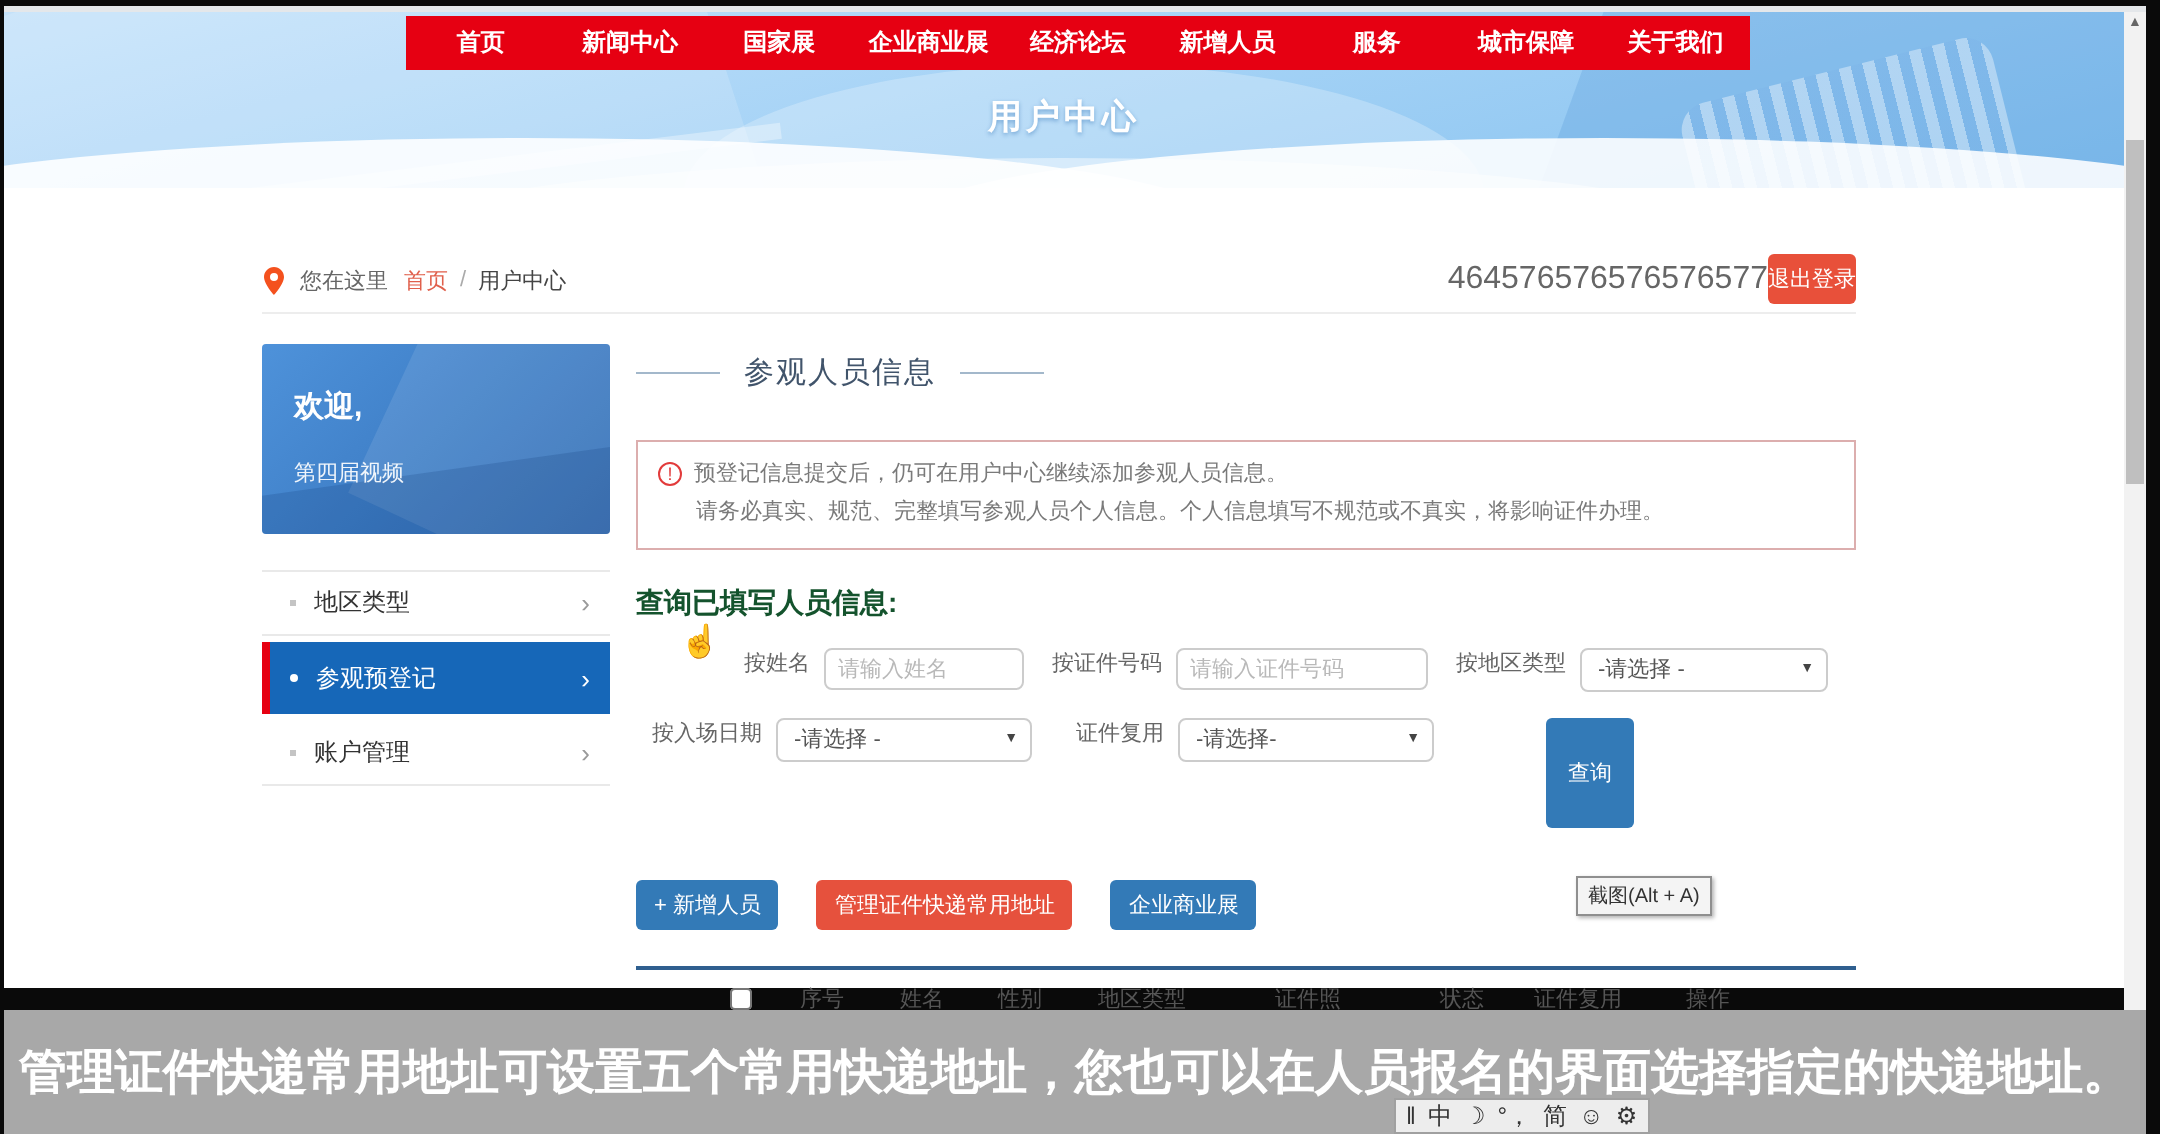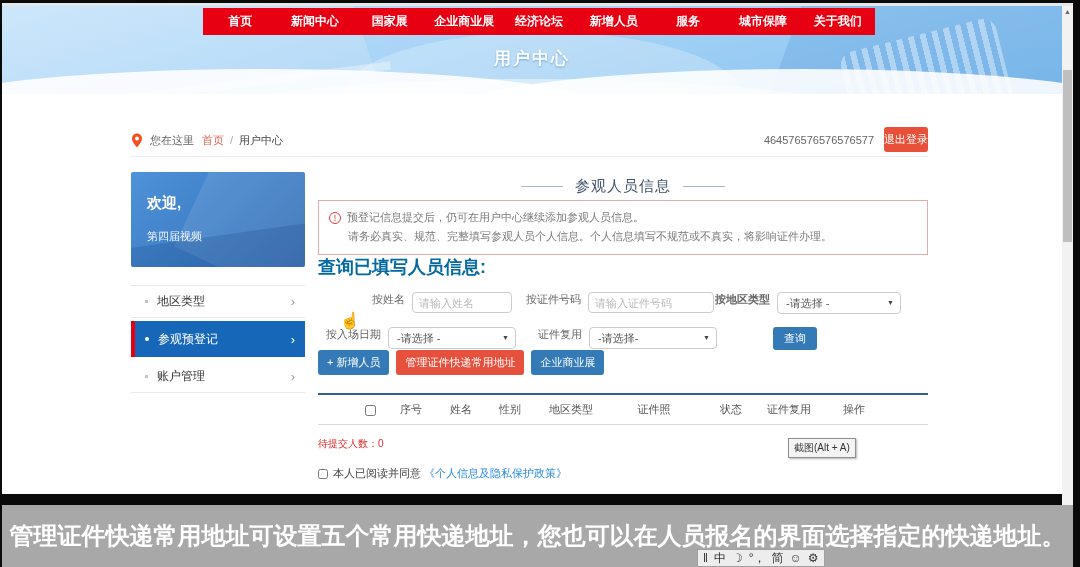--- a/index.html
+++ b/index.html
@@ -45,21 +45,21 @@
 
   .breadcrumb { position:absolute; left:129px; top:36px; height:20px; display:flex; align-items:center; font-size:11px; }
   .pin { width:12px; height:15px; margin-right:7px; }
   .bc-here { color:#666; margin-right:8px; }
   .bc-home { color:#e0604c; margin-right:6px; cursor:pointer; }
   .bc-sep  { color:#aaa; margin-right:6px; }
   .bc-cur  { color:#444; }
   .bc-line { position:absolute; left:129px; top:62px; width:797px; height:1px; background:#ededed; }
 
   .account { position:absolute; right:134px; top:33px; display:flex; align-items:center; }
-  .user-number { font-size:11px; color:#666; margin-right:10px; }
+  .user-number { font-size:16px; color:#666; }
   .logout-btn { background:#e8503a; color:#fff; font-size:11px; border:none; border-radius:3px;
                 padding:5px 0; cursor:pointer; }
 
   
   .sidebar { position:absolute; left:129px; top:78px; width:174px; }
   .welcome { height:95px; border-radius:2px; position:relative; overflow:hidden;
              background:linear-gradient(135deg,#4e92da 0%,#306cb4 100%); padding:22px 0 0 16px; }
   .welcome .wd1 { position:absolute; right:-30px; top:-20px; width:140px; height:130px;
                   background:rgba(255,255,255,.10); transform:rotate(25deg); }
   .welcome .wd2 { position:absolute; left:-20px; bottom:-40px; width:200px; height:70px;
@@ -74,49 +74,49 @@
   .side-item:first-of-type { border-top:1px solid #e9e9e9; }
   .bullet { width:3px; height:3px; background:#c4c4c4; margin-right:9px; flex:none; }
   .chev { margin-left:auto; color:#9a9a9a; font-size:13px; }
   .side-item.active { background:#1667b8; color:#fff; border-left:4px solid #e60012;
                       border-bottom:none; height:36px; padding-left:10px; }
   .side-item.active .bullet { background:#fff; border-radius:50%; width:4px; height:4px; }
   .side-item.active .chev { color:#fff; }
 
   
   .main { position:absolute; left:316px; top:78px; width:610px; }
-  .main-title-row { display:flex; align-items:center; justify-content:center; gap:12px; margin-top:5px; }
+  .main-title-row { display:flex; align-items:center; gap:12px; margin-top:5px; }
   .main-title { font-size:15px; color:#41546b; letter-spacing:1px; }
   .tline { width:42px; height:1px; background:#a3b8cb; }
 
-  .notice { margin-top:4px; border:1px solid #dcaeae; padding:7px 12px 8px 10px;
+  .notice { margin-top:24px; border:1px solid #dcaeae; padding:7px 12px 8px 10px;
             font-size:11px; color:#7a7a7a; line-height:19px; background:#fff; }
   .notice-ico { display:inline-block; width:12px; height:12px; border:1px solid #e23b3b; border-radius:50%;
                 color:#e23b3b; text-align:center; line-height:11px; font-size:9px; margin-right:6px; }
   .notice-l2 { padding-left:19px; }
 
-  .section-title { font-size:18px; font-weight:bold; color:#0369a1; }
+  .section-title { margin-top:18px; font-size:14px; font-weight:bold; color:#14532d; }
 
   .form-row { display:flex; margin-top:13px; font-size:11px; color:#666; }
   .f-label { margin-right:7px; white-space:nowrap; }
-  .ml54 { margin-left:54px; } .ml14 { margin-left:14px; } .ml18 { margin-left:1px;font-weight:bold; }
+  .ml54 { margin-left:54px; } .ml14 { margin-left:14px; } .ml18 { margin-left:14px; }
   .ml8 { margin-left:8px; } .ml22 { margin-left:22px; }
   .f-input { height:21px; border:1px solid #ccc; border-radius:4px; padding:0 6px;
              font-size:11px; color:#333; font-family:"Liberation Sans",sans-serif; outline:none; }
   .f-input::placeholder { color:#b9b9b9; }
   .w100 { width:100px; } .w126 { width:126px; }
   .f-select { position:relative; width:124px; height:22px; line-height:20px; border:1px solid #ccc;
               border-radius:4px; padding:0 18px 0 8px; color:#555; cursor:pointer;
               white-space:nowrap; overflow:hidden; }
   .w128 { width:128px; }
   .caret { position:absolute; right:6px; top:0; line-height:20px; font-size:7px; color:#444; }
   .search-btn { margin-left:56px; background:#337ab7; color:#fff; border:none; border-radius:3px;
-                font-size:11px; padding:4px 11px; cursor:pointer; }
-
-  .actions { display:flex; gap:7px; position:relative; }
+                font-size:11px; padding:20px 11px; cursor:pointer; }
+
+  .actions { margin-top:26px; display:flex; gap:19px; position:relative; }
   .btn { border:none; color:#fff; font-size:11px; padding:5px 9px; border-radius:3px; cursor:pointer;
          font-family:"Liberation Sans",sans-serif; white-space:nowrap; }
   .btn-add, .btn-close { background:#337ab7; }
   .btn-manage { background:#e6513d; }
   .cursor-icon { position:absolute; left:22px; top:134px; font-size:16px; color:#2a2a2a; z-index:4; }
 
   .tbl { margin-top:18px; width:610px; border-top:2px solid #2f5f8f; border-bottom:1px solid #d9d9d9; }
   .tbl-row { display:flex; align-items:center;justify-content:center; }
   .tbl-cell { font-size:11px; color:#555; text-align:center; padding:7px 0; }
   .tbl-row div.tbl-cell:nth-of-type(1) { width:34px; }

